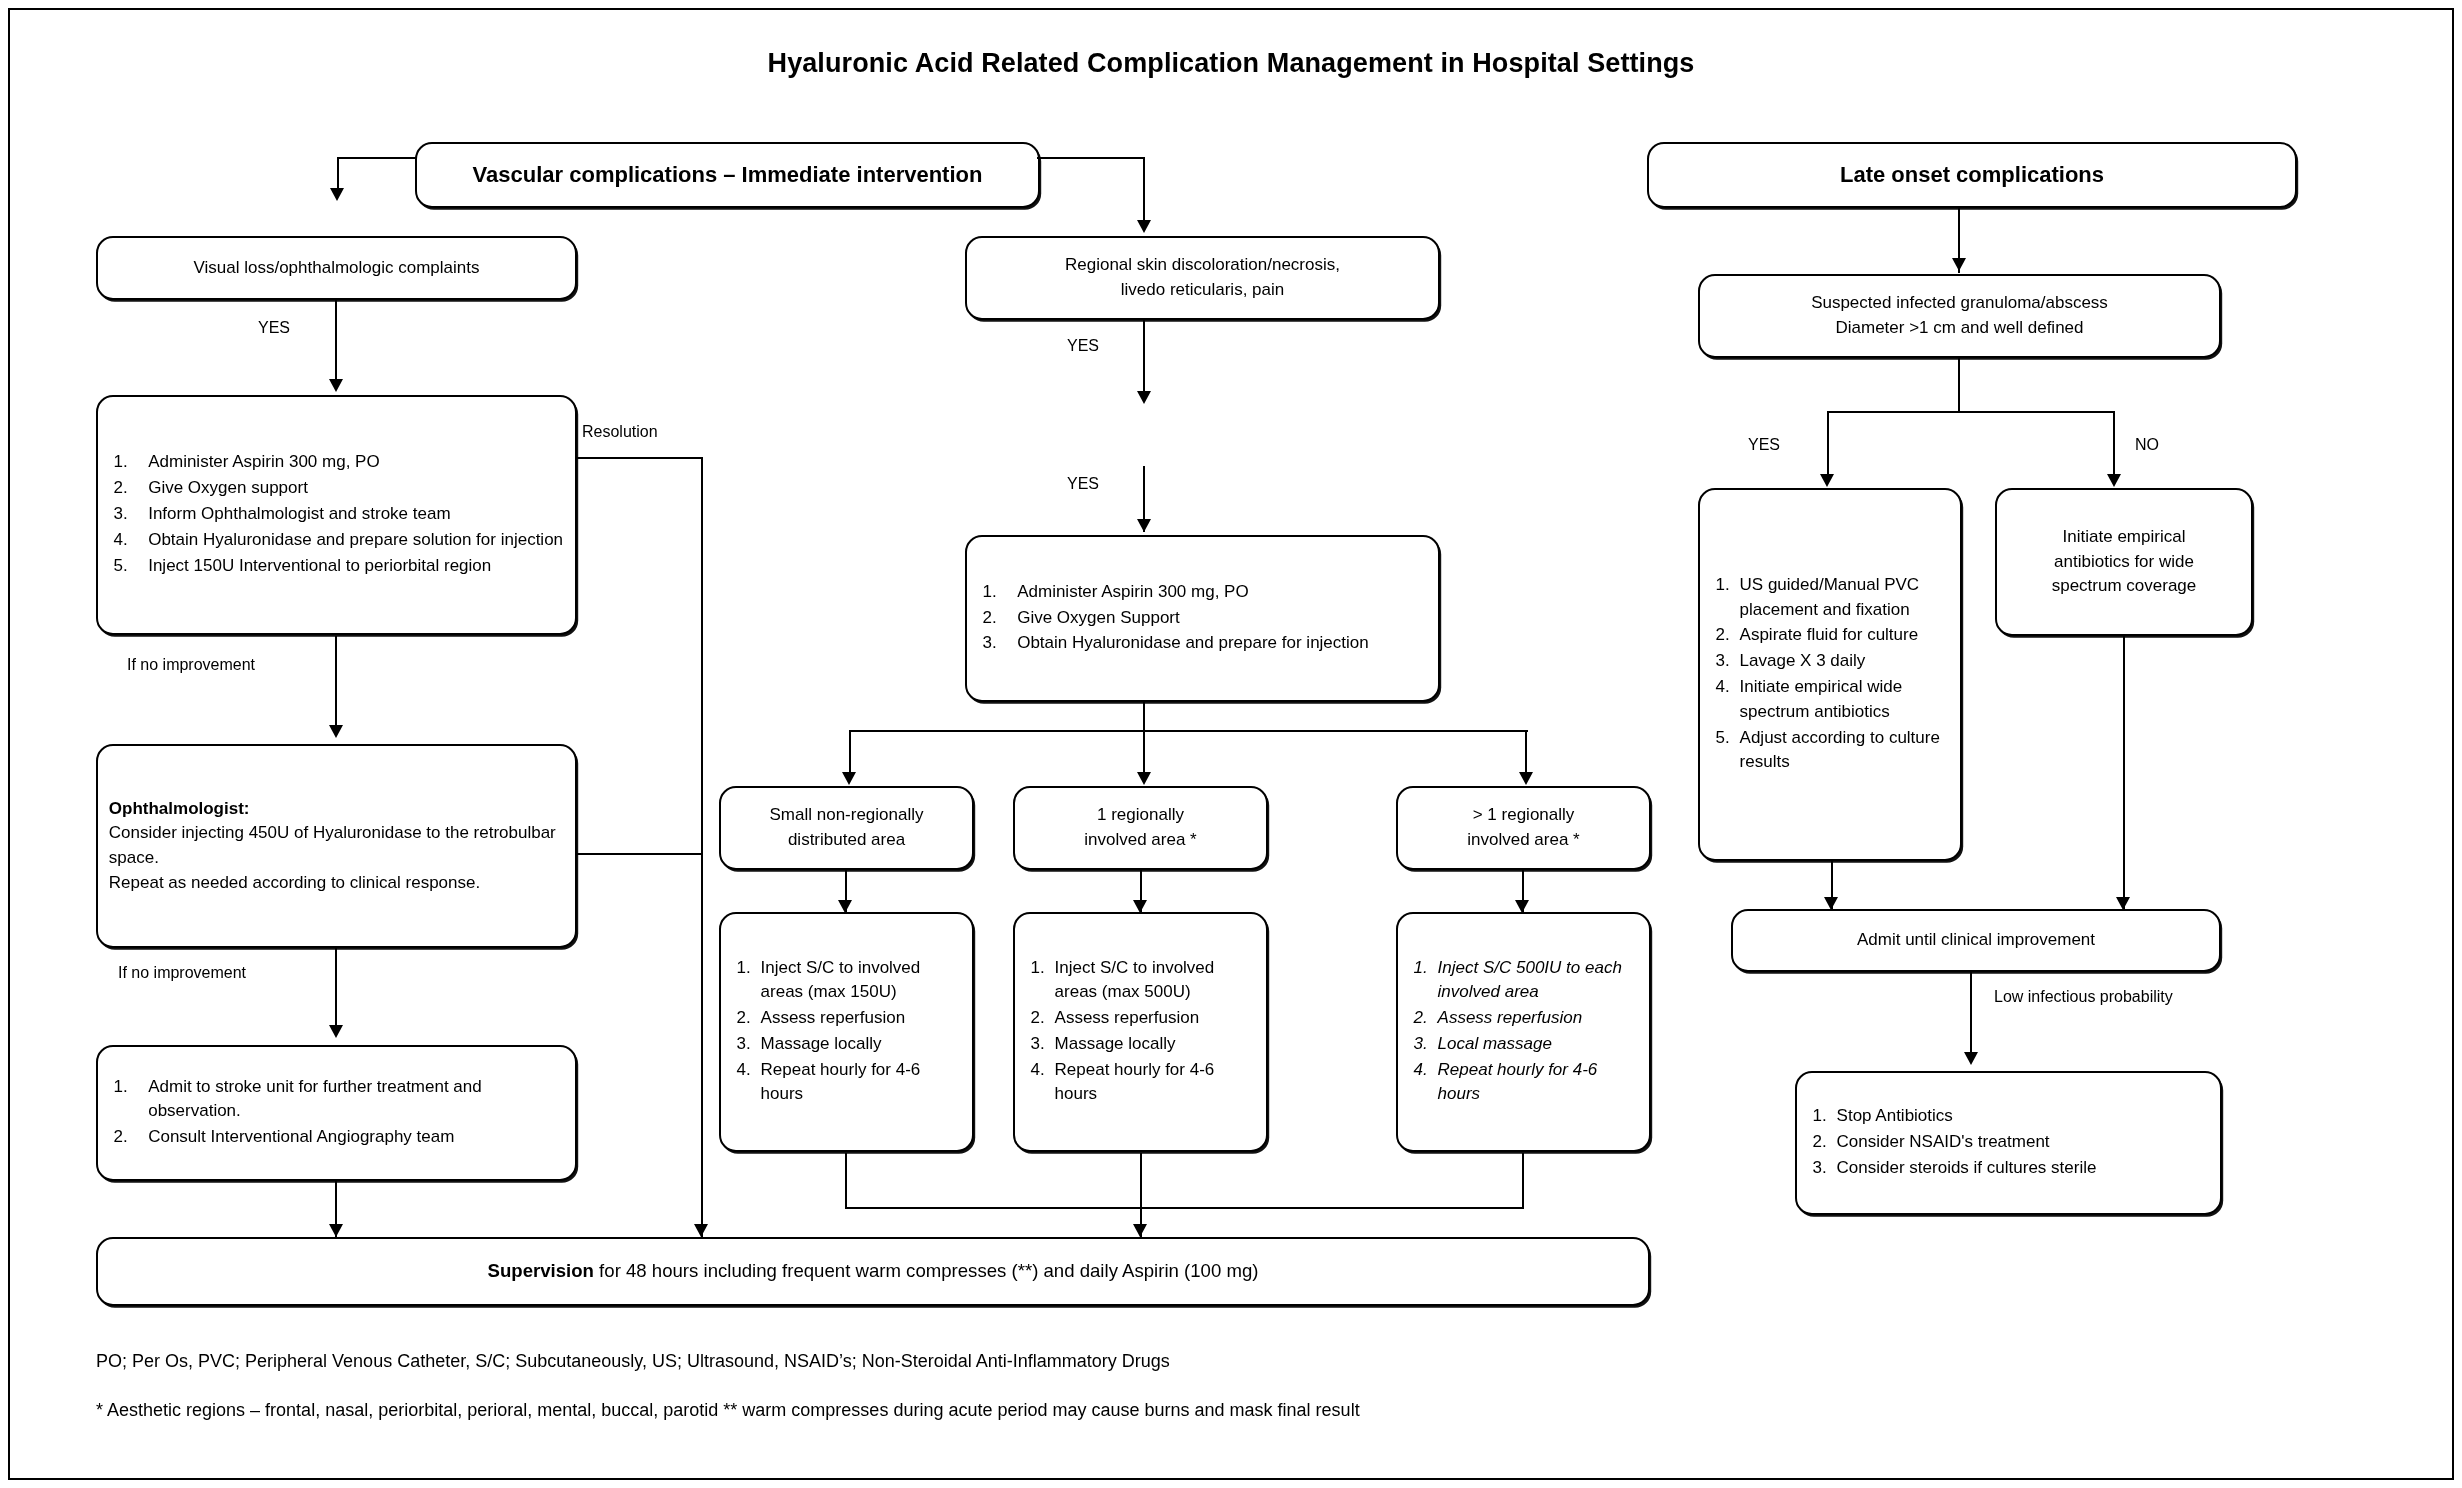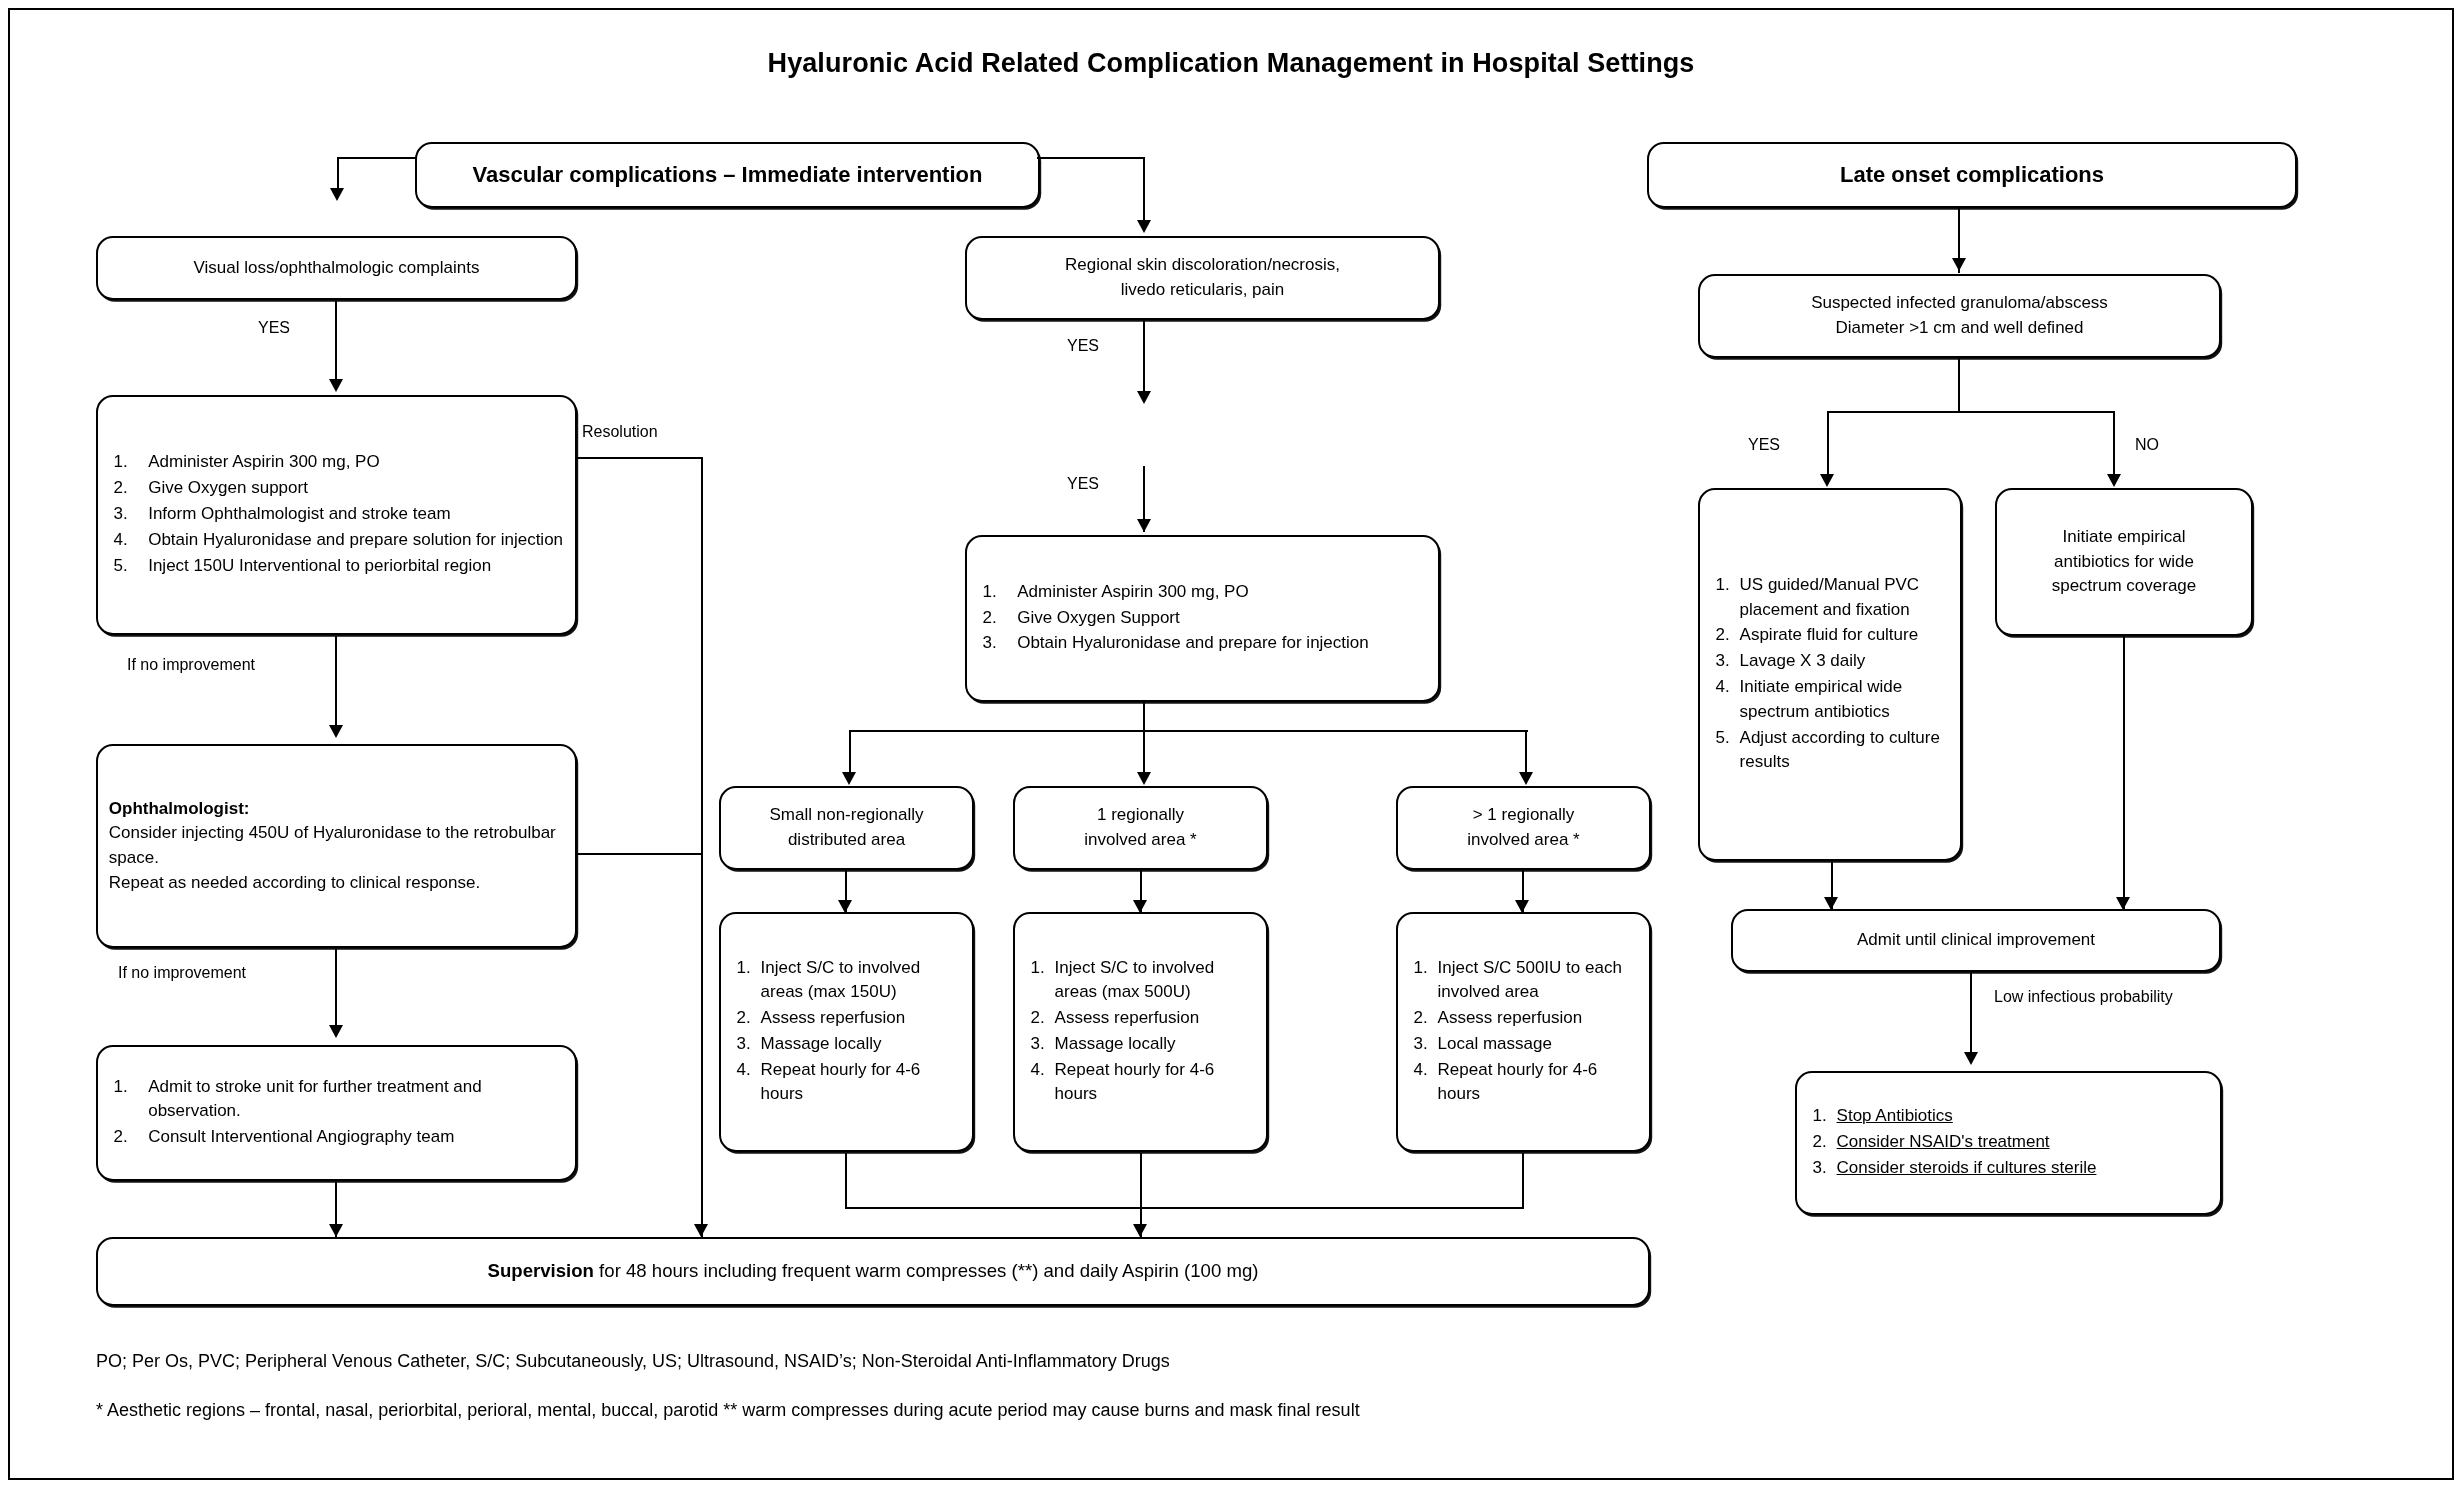--- a/index.html
+++ b/index.html
@@ -232,21 +232,21 @@
 
   <div class="node left" style="left:1013px;top:912px;width:255px;height:240px;">
     <ol class="tight">
       <li>Inject S/C to involved areas (max 500U)</li>
       <li>Assess reperfusion</li>
       <li>Massage locally</li>
       <li>Repeat hourly for 4-6 hours</li>
     </ol>
   </div>
 
-  <div class="node left" style="left:1396px;top:912px;width:255px;height:240px;">
+  <div class="node left" style="left:1396px;top:912px;width:255px;height:240px;font-style:italic;">
     <ol class="tight">
       <li>Inject S/C 500IU to each involved area</li>
       <li>Assess reperfusion</li>
       <li>Local massage</li>
       <li>Repeat hourly for 4-6 hours</li>
     </ol>
   </div>
 
   <div class="ln vl" style="left:845px;top:1153px;height:56px;"></div>
   <div class="ln vl" style="left:1140px;top:1153px;height:56px;"></div>
@@ -296,21 +296,21 @@
   <div class="arrow" style="left:2116px;top:897px;"></div>
 
   <div class="node" style="left:1731px;top:909px;width:490px;height:63px;">
     <span>Admit until clinical improvement</span>
   </div>
 
   <div class="ln vl" style="left:1970px;top:971px;height:90px;"></div>
   <div class="arrow" style="left:1964px;top:1052px;"></div>
   <div class="lbl" style="left:1994px;top:988px;">Low infectious probability</div>
 
-  <div class="node left" style="left:1795px;top:1071px;width:427px;height:144px;text-decoration:underline;">
+  <div class="node left" style="left:1795px;top:1071px;width:427px;height:144px;">
     <ol class="tight">
       <li>Stop Antibiotics</li>
       <li>Consider NSAID's treatment</li>
       <li>Consider steroids if cultures sterile</li>
     </ol>
   </div>
 
   <div class="node" style="left:96px;top:1237px;width:1554px;height:69px;">
     <span style="font-size:18.6px;"><b>Supervision</b><span> for 48 hours including frequent warm compresses (**) and daily Aspirin (100 mg)</span></span>
   </div>

